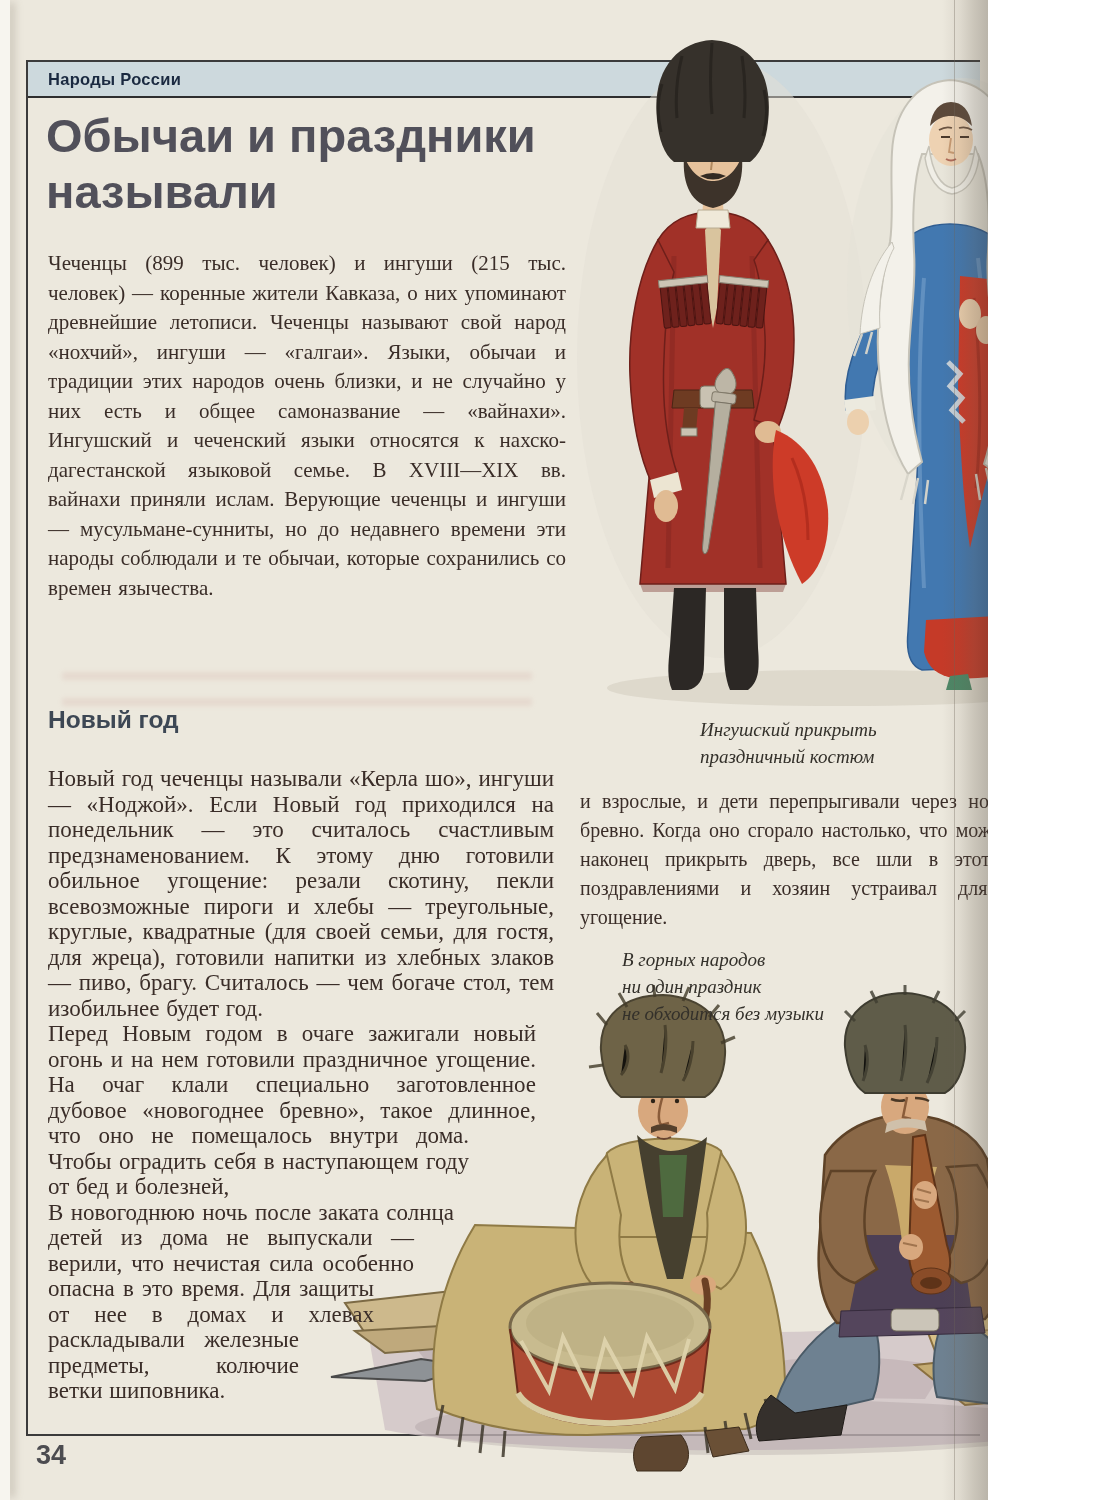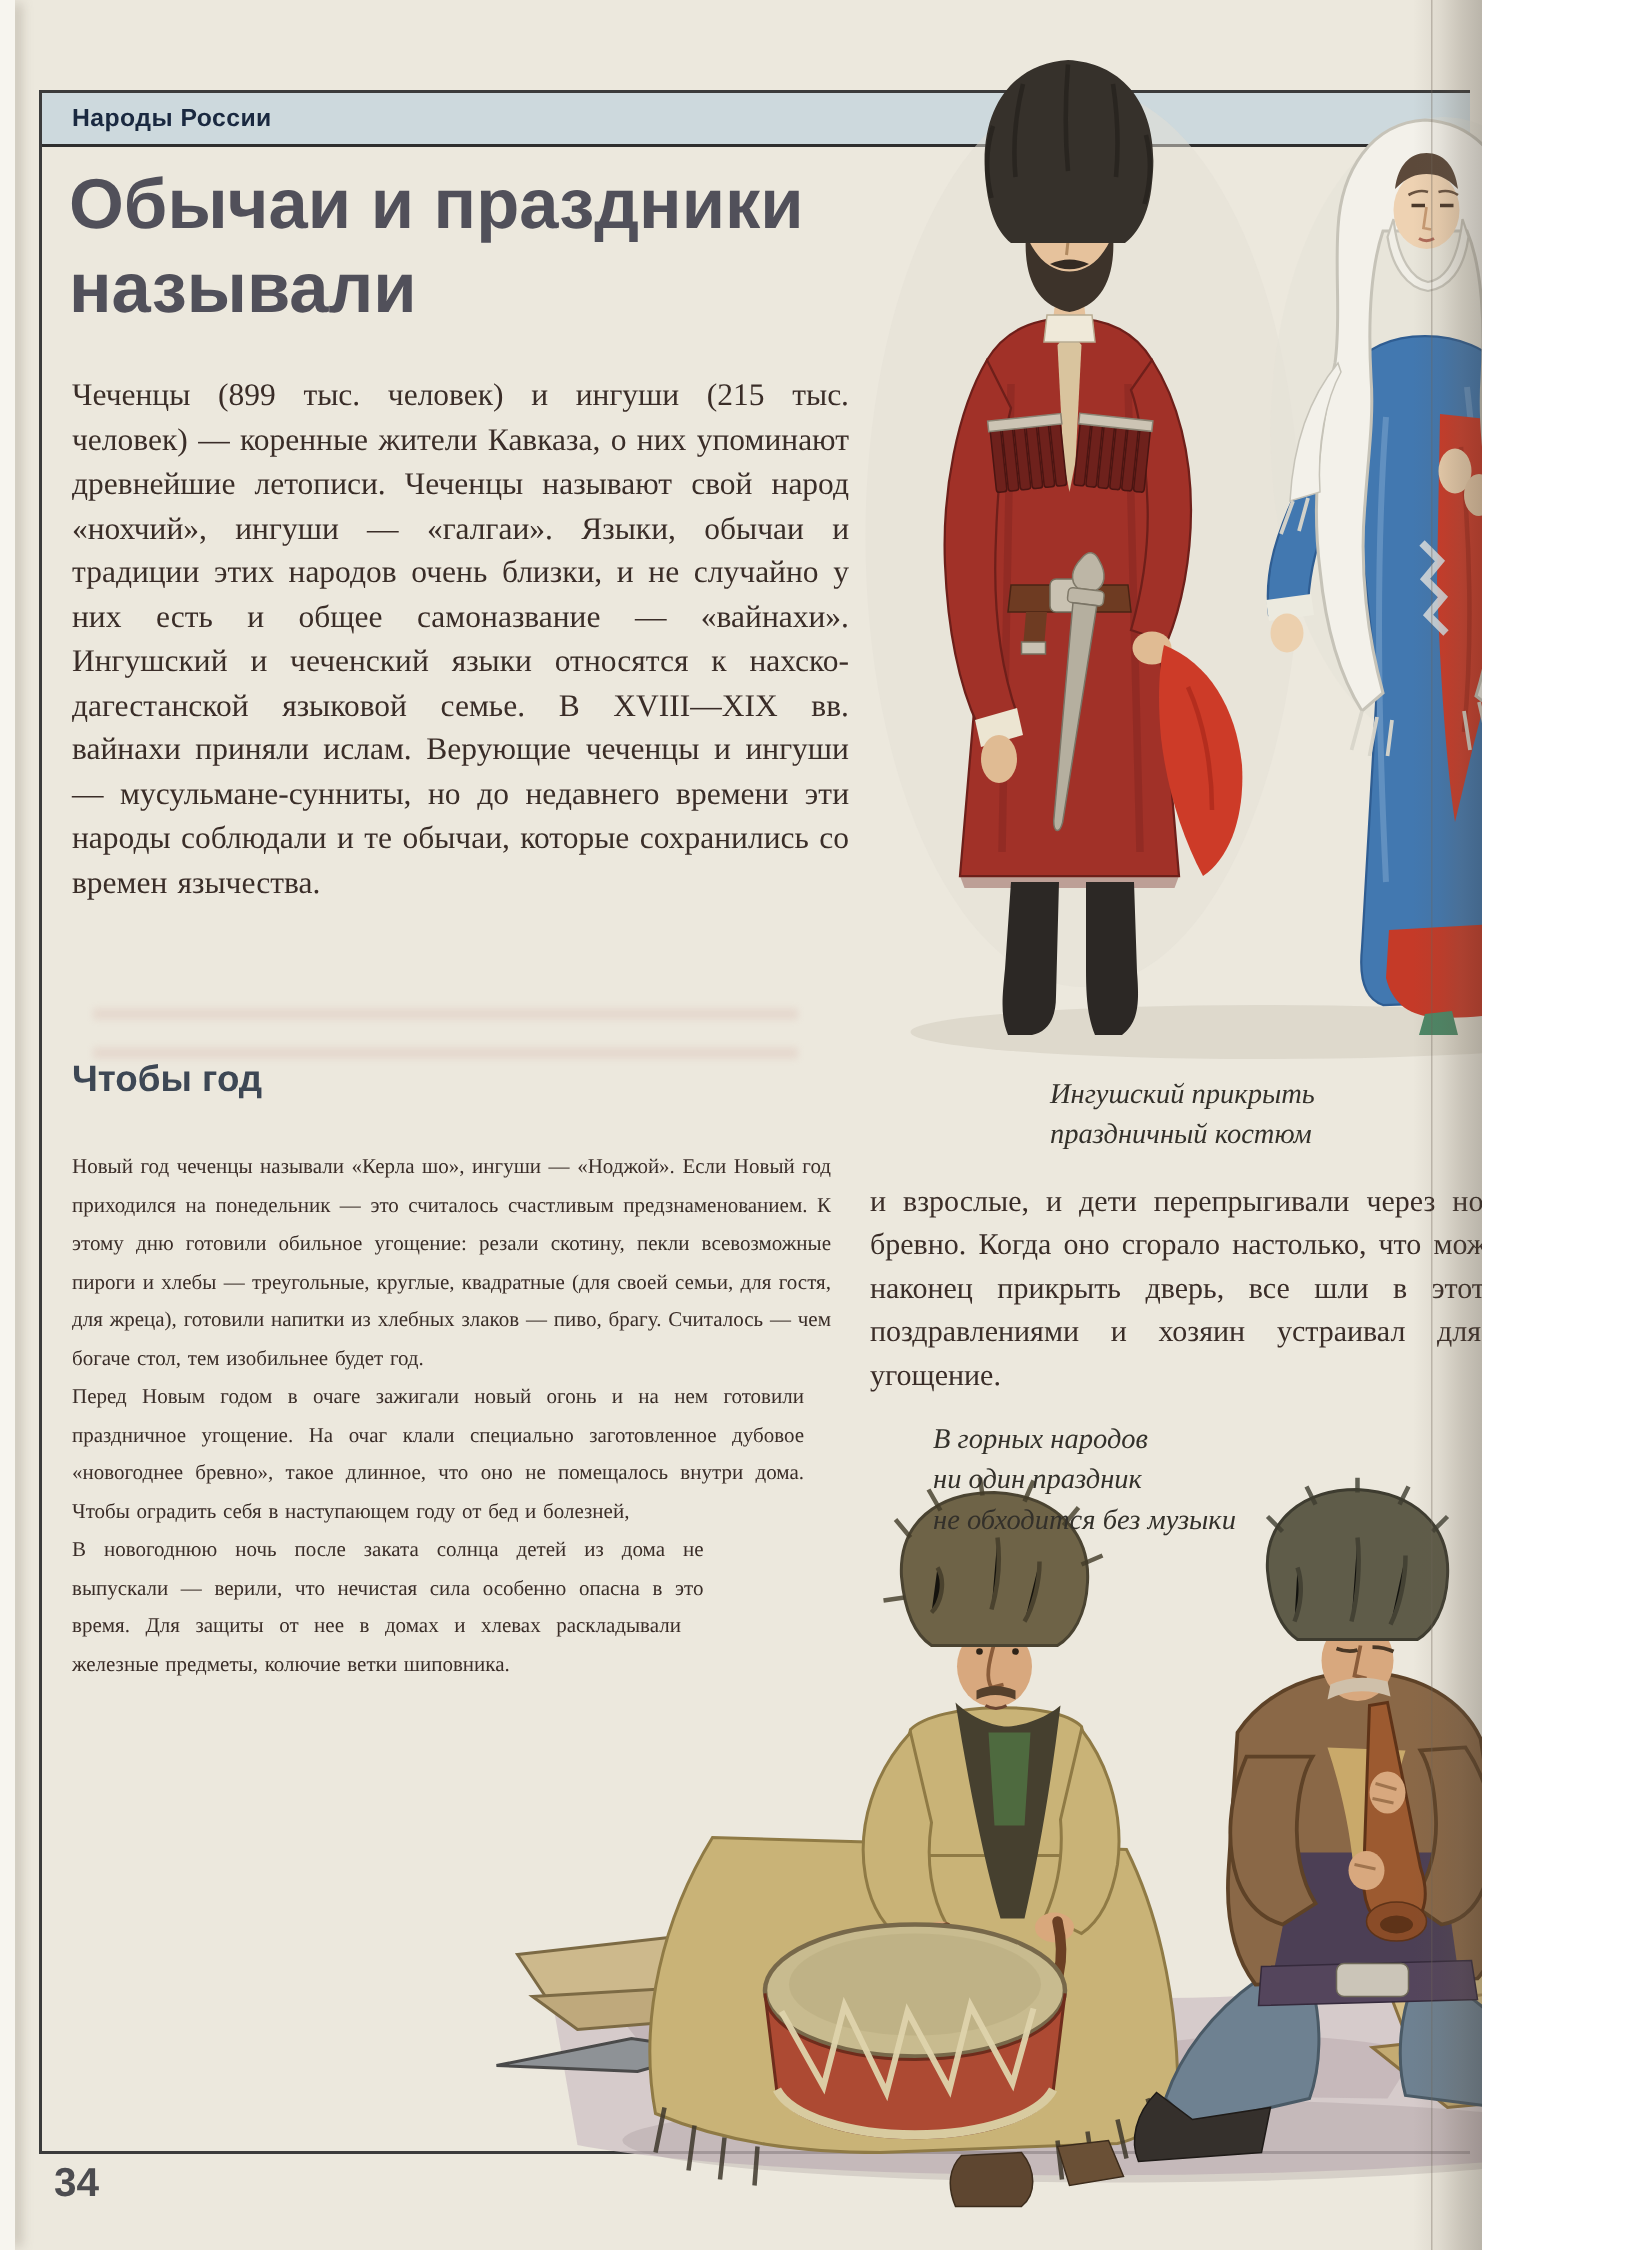--- a/index.html
+++ b/index.html
@@ -27,21 +27,21 @@
          font-size:47px;line-height:56px;color:var(--title,#51505a);letter-spacing:0;}
   
   .intro{position:absolute;left:48px;top:249px;width:518px;z-index:5;
          font-size:21px;line-height:29.5px;text-align:justify;word-spacing:1.5px;}
   
   .h2{position:absolute;left:48px;top:706px;margin:0;z-index:5;
       font-family:"Liberation Sans",sans-serif;font-weight:bold;font-size:24.5px;
       color:var(--heading,#3d4754);}
   
   .leftcol{position:absolute;left:48px;top:766px;width:506px;z-index:5;
-           font-size:14px;line-height:25.5px;text-align:justify;word-spacing:1px;}
+           font-size:23px;line-height:25.5px;text-align:justify;word-spacing:1px;}
   .leftcol p{margin:0;}
   .fl{float:right;clear:right;}
   .f1{width:18px;height:102px;} .f2{width:85px;height:52px;} .f3{width:100px;height:52px;}
   .f4{width:140px;height:52px;} .f5{width:180px;height:52px;} .f6{width:255px;height:110px;}
   
   .rightcol{position:absolute;left:580px;top:787px;width:484px;z-index:5;
             font-size:20px;line-height:29px;text-align:justify;word-spacing:1.5px;}
   
   .caption{position:absolute;z-index:5;font-style:italic;font-size:19px;line-height:27px;
            color:var(--caption,#33302a);white-space:pre-line;}
@@ -169,21 +169,21 @@
       <path d="M377,102 q7,-4 13,-2 M397,100 q7,-2 13,2" stroke="#6a5340" stroke-width="1.8" fill="none"></path>
       <path d="M379,109 l9,0 M398,109 l9,0" stroke="#4a382a" stroke-width="2.2"></path>
       <path d="M389,110 l-2,14 l5,1" stroke="#c79a72" stroke-width="1.8" fill="none"></path>
       <path d="M384,131 q5,3 10,0" stroke="#b06a58" stroke-width="2" fill="none"></path>
     </g>
   </svg>
 
   <div class="caption cap-costume">Ингушский прикрыть
 праздничный костюм</div>
 
-  <h2 class="h2">Чтобы год</h2>
+  <h2 class="h2">Новый год</h2>
 
   <div class="leftcol">
     <p>Новый год чеченцы называли «Керла шо», ингуши — «Ноджой». Если Новый год приходился на понедельник — это считалось счастливым предзнаменованием. К этому дню готовили обильное угощение: резали скотину, пекли всевозможные пироги и хлебы — треугольные, круглые, квадратные (для своей семьи, для гостя, для жреца), готовили напитки из хлебных злаков — пиво, брагу. Считалось — чем богаче стол, тем изобильнее будет год.</p>
     <div class="fl f1"></div>
     <div class="fl f2"></div>
     <div class="fl f3"></div>
     <div class="fl f4"></div>
     <div class="fl f5"></div>
     <div class="fl f6"></div>
     <p>Перед Новым годом в очаге зажигали новый огонь и на нем готовили праздничное угощение. На очаг клали специально заготовленное дубовое «новогоднее бревно», такое длинное, что оно не помещалось внутри дома. Чтобы оградить себя в наступающем году от бед и болезней,</p>

